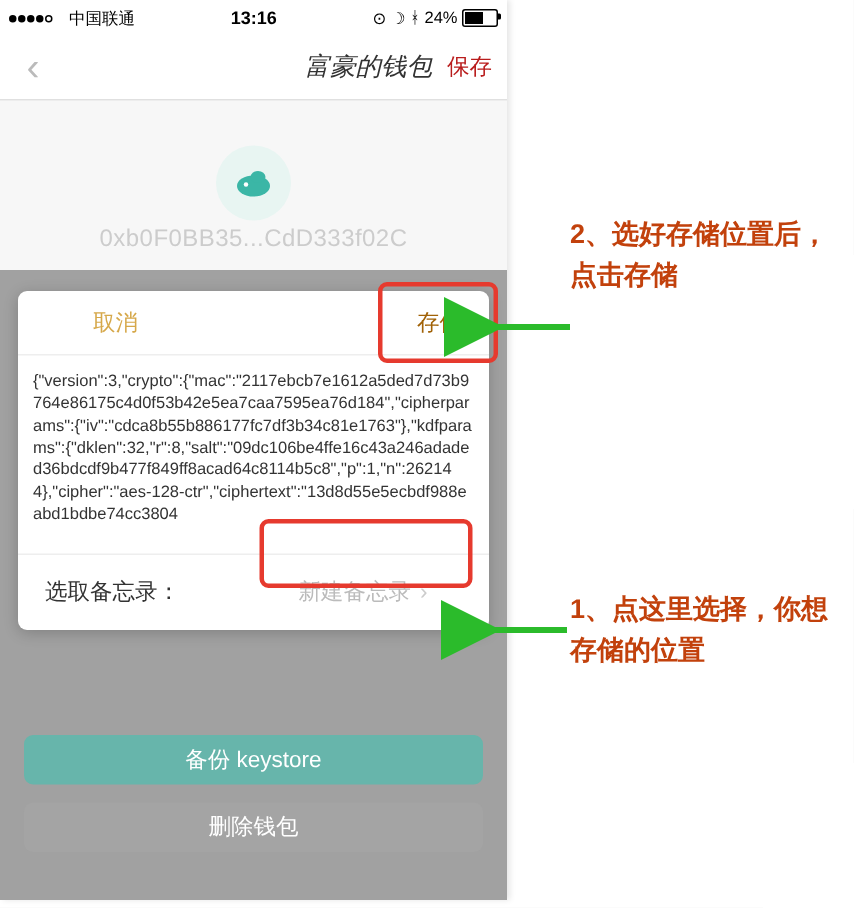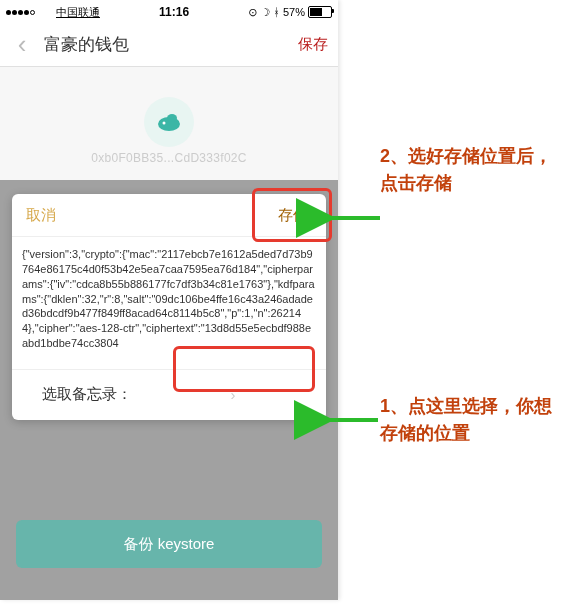--- a/index.html
+++ b/index.html
@@ -1,75 +1,75 @@
 <!DOCTYPE html>
 <html><head>
 <meta charset="utf-8">
 <style>
 html,body{margin:0;padding:0;font-family:-apple-system,Helvetica,Arial,sans-serif;}
 body{width:569px;height:605px;background:#fff;position:relative;overflow:hidden;}
 .phone{position:absolute;left:0;top:0;width:338px;height:600px;background:#f7f7f7;box-shadow:2px 0 4px rgba(0,0,0,0.1);}
 .statusbar{height:20px;background:#fff;display:flex;align-items:center;font-size:11px;color:#000;padding:2px 6px 0;}
-.sb-left{flex:0 0 auto;display:flex;align-items:flex-start;gap:20px;text-decoration:underline;}
+.sb-left{flex:0 0 auto;display:flex;align-items:center;gap:10px;}
 .sb-center{flex:1;text-align:center;font-weight:600;font-size:12px;}
 .sb-right{flex:0 0 auto;display:flex;align-items:center;gap:3px;}
 .dots span{display:inline-block;width:5px;height:5px;border-radius:50%;background:#000;margin-right:1px;}
 .dots span.empty{background:transparent;border:1px solid #000;width:3px;height:3px;}
 .battery{width:22px;height:10px;border:1px solid #000;border-radius:2px;position:relative;}
 .battery::after{content:"";position:absolute;right:-3px;top:2px;width:2px;height:4px;background:#000;border-radius:0 1px 1px 0;}
 .battery-fill{position:absolute;left:1px;top:1px;bottom:1px;width:55%;background:#000;}
 .navbar{height:44px;background:#fff;display:flex;align-items:center;border-bottom:1px solid #e0e0e0;position:relative;}
 .nav-back{width:44px;text-align:center;color:#bbb;font-size:26px;line-height:44px;}
-.nav-title{flex:1;text-align:left;font-size:17px;font-weight:500;color:#333;}
+.nav-title{flex:1;text-align:right;font-size:17px;font-weight:500;color:#333;font-style:italic;}
 .nav-save{width:50px;text-align:center;color:#b91c1c;font-size:15px;}
 .content{padding-top:30px;text-align:center;}
 .avatar{width:50px;height:50px;border-radius:50%;background:#e8f5f2;margin:0 auto;display:flex;align-items:center;justify-content:center;}
 .avatar svg{width:30px;height:24px;}
 .balance{margin-top:10px;font-size:17px;color:#333;}
-.address{margin-top:4px;font-size:12px;color:#ccc;letter-spacing:0.3px;}
+.address{margin-top:4px;font-size:16px;color:#ccc;letter-spacing:0.3px;}
 .overlay{position:absolute;top:180px;left:0;right:0;bottom:0;background:rgba(0,0,0,0.35);}
 .sheet{position:absolute;top:194px;left:12px;right:12px;background:#fff;border-radius:6px;box-shadow:0 2px 10px rgba(0,0,0,0.2);}
 .sheet-header{display:flex;height:42px;border-bottom:1px solid #eee;align-items:center;}
-.sheet-cancel{flex:0 0 auto;padding:0 14px;color:#d6a84a;font-size:15px;}
+.sheet-cancel{flex:0 0 auto;padding:0 14px;color:#d6a84a;font-size:15px;margin-left:36px;}
 .sheet-spacer{flex:1;}
 .sheet-store{flex:0 0 auto;padding:0 18px;color:#a16207;font-size:15px;}
 .box-red{border:3px solid #e63a2e;border-radius:6px;margin:-3px;}
 .box-store{position:absolute;top:-3px;right:-3px;height:48px;width:74px;pointer-events:none;}
 .json-text{padding:10px 10px 18px;font-size:11px;color:#333;line-height:1.35;word-break:break-all;font-family:Helvetica,Arial,sans-serif;}
-.memo-row{border-top:1px solid #eee;display:flex;align-items:center;height:50px;padding:0 30px;}
+.memo-row{border-top:1px solid #eee;display:flex;align-items:center;height:50px;padding:0 18px;}
 .memo-label{flex:0 0 auto;font-size:15px;color:#333;}
 .memo-spacer{flex:1;}
 .memo-select{position:relative;width:132px;height:34px;display:flex;align-items:center;justify-content:center;color:#bbb;font-size:15px;}
 .memo-select .chev{margin-left:6px;color:#ccc;font-size:15px;}
 .box-memo{position:absolute;border:3px solid #e63a2e;border-radius:6px;left:176px;top:349px;width:136px;height:40px;pointer-events:none;}
 .btn-bar{position:absolute;bottom:20px;left:16px;right:16px;}
-.btn{height:48px;border-radius:6px;display:flex;align-items:center;justify-content:center;font-size:15px;color:#fff;margin-bottom:12px;}
+.btn{height:33px;border-radius:6px;display:flex;align-items:center;justify-content:center;font-size:15px;color:#fff;margin-bottom:12px;}
 .btn-backup{background:#67b5ab;}
 .btn-delete{background:#a4a4a4;}
 .annotation{position:absolute;color:#c2410c;font-size:18px;font-weight:700;line-height:1.5;}
 .anno1{left:380px;top:143px;}
 .anno2{left:380px;top:393px;}
 .arrow{position:absolute;pointer-events:none;}
 .arrow svg{overflow:visible;}
 </style>
 </head>
 <body>
 
 <div class="phone">
   <div class="statusbar">
     <div class="sb-left">
       <span class="dots"><span></span><span></span><span></span><span></span><span class="empty"></span></span>
       <span>中国联通</span>
     </div>
-    <div class="sb-center">11:16</div>
+    <div class="sb-center">13:16</div>
     <div class="sb-right">
       <span>⊙</span>
       <span>☽</span>
       <span>ᚼ</span>
-      <span>57%</span>
+      <span>24%</span>
       <span class="battery">
           <span class="battery-fill"></span>
         </span>
     </div>
   </div>
 
   <div class="navbar">
     <div class="nav-back">‹</div>
     <div class="nav-title">富豪的钱包</div>
     <div class="nav-save">保存</div>
@@ -93,29 +93,31 @@
       <div class="sheet-cancel">取消</div>
       <div class="sheet-spacer"></div>
       <div class="sheet-store">存储</div>
       <div class="box-red box-store"></div>
     </div>
     <div class="json-text">{"version":3,"crypto":{"mac":"2117ebcb7e1612a5ded7d73b9764e86175c4d0f53b42e5ea7caa7595ea76d184","cipherparams":{"iv":"cdca8b55b886177fc7df3b34c81e1763"},"kdfparams":{"dklen":32,"r":8,"salt":"09dc106be4ffe16c43a246adaded36bdcdf9b477f849ff8acad64c8114b5c8","p":1,"n":262144},"cipher":"aes-128-ctr","ciphertext":"13d8d55e5ecbdf988eabd1bdbe74cc3804</div>
     <div class="memo-row">
       <div class="memo-label">选取备忘录：</div>
       <div class="memo-spacer"></div>
       <div class="memo-select">
+        <span>新建备忘录</span>
         <span class="chev">›</span>
       </div>
     </div>
   </div>
 
   <div class="box-red box-memo"></div>
 
   <div class="btn-bar">
     <div class="btn btn-backup">备份 keystore</div>
+    <div class="btn btn-delete">删除钱包</div>
   </div>
 </div>
 
 <div class="annotation anno1">2、选好存储位置后，点击存储</div>
 <div class="annotation anno2">1、点这里选择，你想存储的位置</div>
 
 <div class="arrow" style="left:320px;top:208px;">
   <svg width="70" height="20">
       <defs>
         <marker id="ah1" markerWidth="10" markerHeight="10" refX="2" refY="5" orient="auto">

